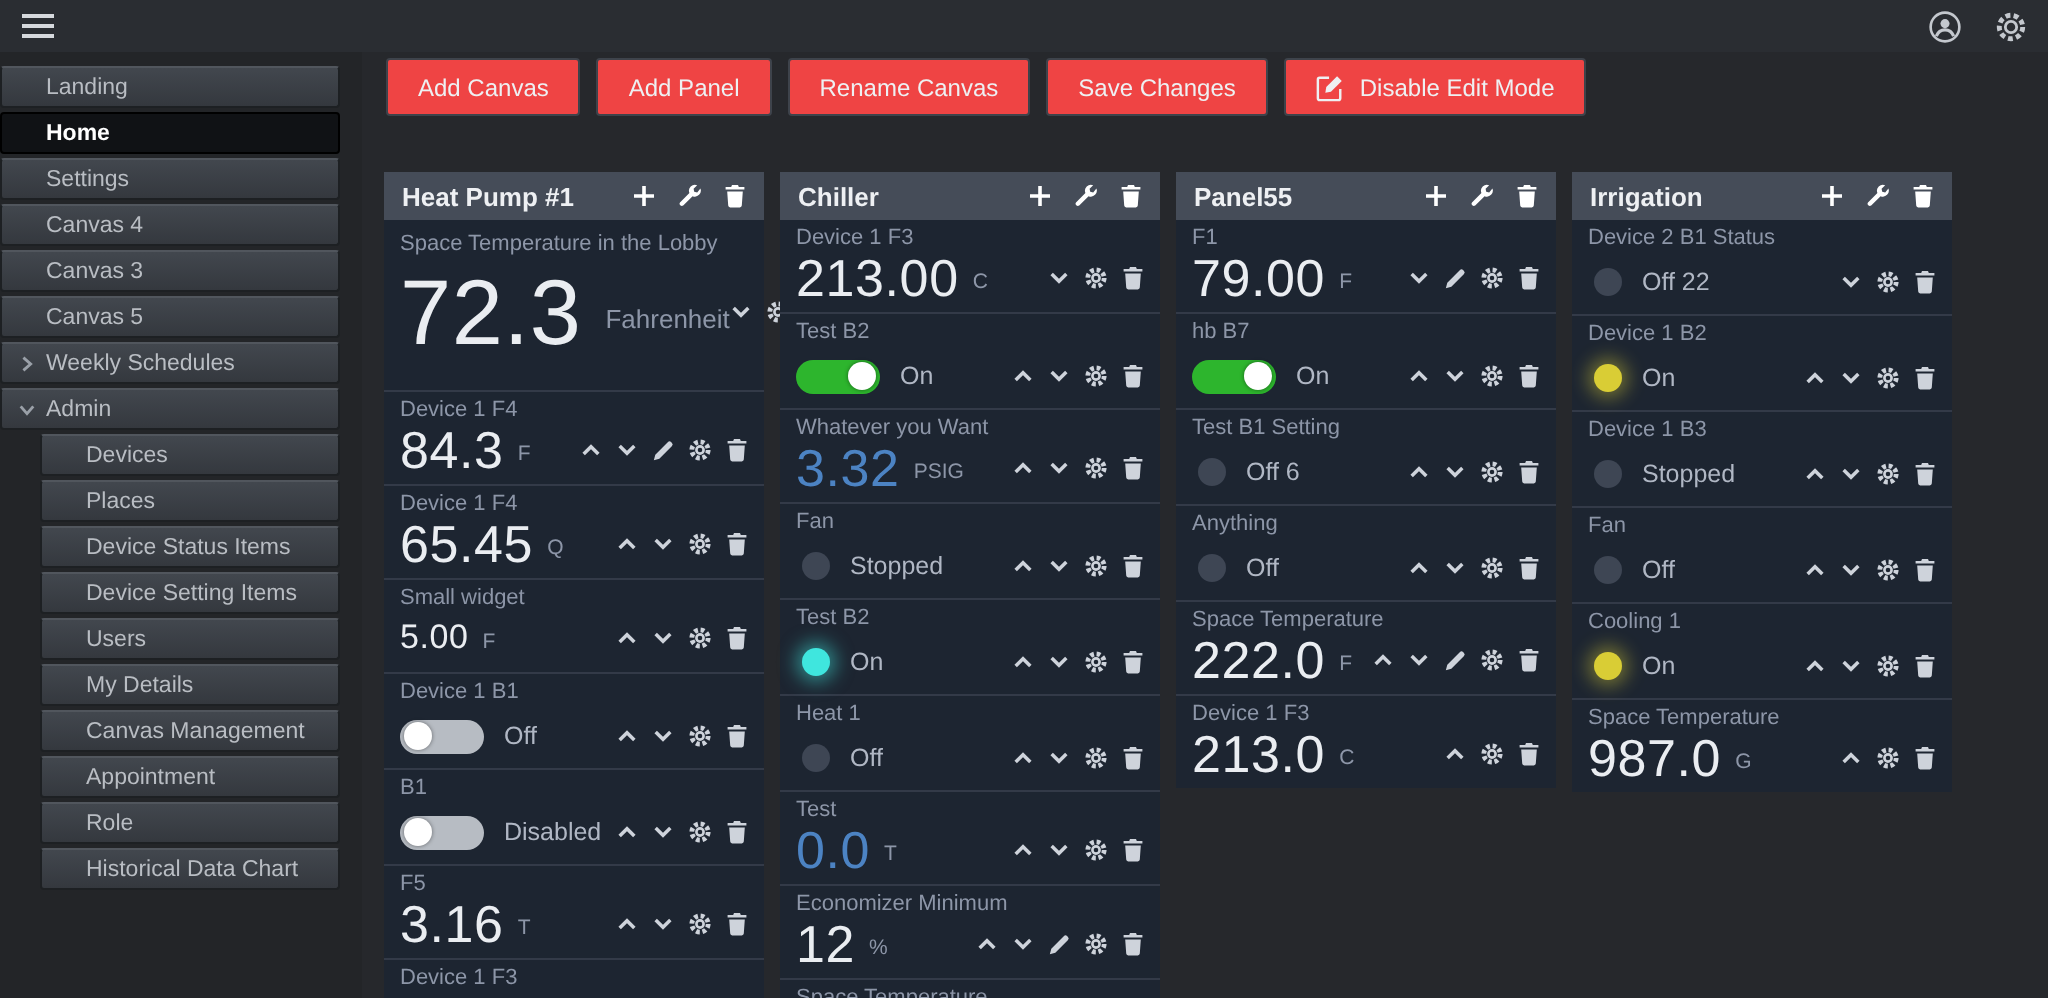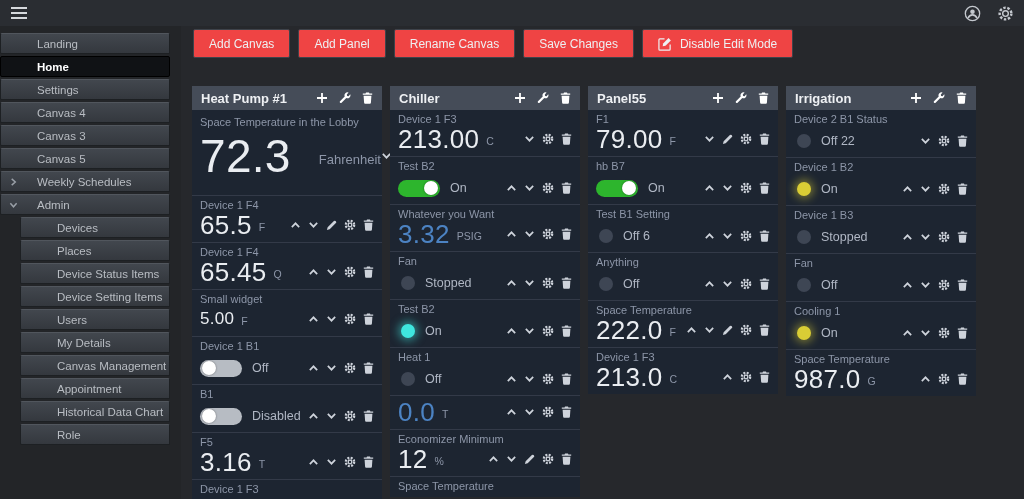--- a/index.html
+++ b/index.html
@@ -7,21 +7,21 @@
   .screen{position:relative;width:1024px;height:499px;overflow:hidden;background:#26282c;}
 
   
   .topbar{position:absolute;top:0;left:0;right:0;height:26px;background:#2a2d32;display:flex;align-items:center;padding:0 10px;box-sizing:border-box;z-index:5;}
   .hamburger{color:#d6d9dd;display:flex;cursor:pointer;}
   .topbar-right{margin-left:auto;display:flex;gap:16px;color:#c4c8ce;align-items:center;}
   .tb-icon{display:flex;cursor:pointer;}
 
   
   .sidebar{position:absolute;top:26px;left:0;width:181px;bottom:0;background:#232528;padding-top:5px;box-sizing:border-box;}
-  .side-item{position:relative;height:19px;margin:2px 11px 2px 0;background:linear-gradient(#42474e,#34383e);border:1px solid #1d2023;border-top-color:#51565d;border-radius:2px;display:flex;align-items:center;padding-left:36px;font-size:11.5px;color:#b9bdc3;cursor:pointer;white-space:nowrap;overflow:hidden;}
+  .side-item{position:relative;height:19px;margin:2px 11px 2px 0;background:linear-gradient(#42474e,#34383e);border:1px solid #1d2023;border-top-color:#51565d;border-radius:2px;display:flex;align-items:center;padding-left:22px;font-size:11.5px;color:#b9bdc3;cursor:pointer;white-space:nowrap;overflow:hidden;}
   .side-item.sub{margin-left:20px;text-align:right;}
   .side-item.active{background:#101215;border-color:#000;color:#ffffff;font-weight:bold;}
   .side-chev{position:absolute;left:8px;top:50%;transform:translateY(-50%);color:#9aa0a8;display:flex;}
 
   
   .toolbar{position:absolute;left:193px;top:29px;display:flex;gap:8px;}
   .tb-btn{height:29px;background:#ef4444;border:1px solid #3e434b;color:#eef0f2;font-size:12px;font-family:inherit;display:flex;align-items:center;padding:0 15px;gap:8px;border-radius:2px;cursor:pointer;}
 
   
   .panels{position:absolute;left:192px;top:86px;display:flex;gap:8px;align-items:flex-start;}
@@ -36,21 +36,21 @@
   .widget:last-child{border-bottom:none;}
   .w-label{font-size:11px;color:#8d96a8;line-height:12px;margin-bottom:1px;white-space:nowrap;overflow:hidden;}
   .w-row{display:flex;align-items:center;min-height:26px;}
   .w-value{font-size:26px;line-height:24px;font-weight:300;color:#eaedf1;letter-spacing:.3px;}
   .w-value.blue{color:var(--c-value-blue,#4c83c3);}
   .w-value.sm{font-size:17px;line-height:18px;}
   .w-unit{font-size:10.5px;color:#8d96a8;margin-left:7px;margin-top:3px;}
   .xlw{padding:6px 8px 13px;}
   .xlw .w-row{min-height:52px;margin-top:2px;}
   .xlw .w-value{font-size:46px;line-height:46px;}
-  .xlw .w-unit{font-size:13px;margin-left:28px;margin-top:6px;}
+  .xlw .w-unit{font-size:13px;margin-left:12px;margin-top:6px;}
   .w-actions{margin-left:auto;display:flex;gap:7px;color:#ced3db;align-items:center;}
 
   .w-row.ctl{min-height:24px;margin-top:4px;}
   .toggle{width:42px;height:17px;border-radius:9px;background:var(--c-toggle-off,#b7bcc3);position:relative;cursor:pointer;flex:none;}
   .toggle .knob{position:absolute;top:1.5px;left:2px;width:14px;height:14px;border-radius:50%;background:#fff;box-shadow:0 0 2px rgba(0,0,0,.45);}
   .toggle.on{background:var(--c-toggle-on,#2db52d);}
   .toggle.on .knob{left:auto;right:2px;}
   .w-state{font-size:12.5px;color:#b0b7c4;margin-left:10px;white-space:nowrap;}
 
   .dot{width:14px;height:14px;border-radius:50%;background:var(--c-dot-off,#3e4654);margin-left:3px;flex:none;}
@@ -137,24 +137,24 @@
       <div class="side-item sub">
         <span>My Details</span>
       </div>
       <div class="side-item sub">
         <span>Canvas Management</span>
       </div>
       <div class="side-item sub">
         <span>Appointment</span>
       </div>
       <div class="side-item sub">
+        <span>Role</span>
+      </div>
+      <div class="side-item sub">
         <span>Historical Data Chart</span>
-      </div>
-      <div class="side-item sub">
-        <span>Role</span>
       </div>
     </div>
 
 <div class="toolbar">
       <button class="tb-btn">
         <span>Add Canvas</span>
       </button>
       <button class="tb-btn">
         <span>Add Panel</span>
       </button>
@@ -218,21 +218,21 @@
                 <svg width="11" height="12" viewBox="0 0 11 12">
                   <path d="M4 .5h3l.4 1h2.8v1.3H.8V1.5h2.8zM1.6 3.8h7.8l-.5 7a1 1 0 0 1-1 .9H3.1a1 1 0 0 1-1-.9z" fill="currentColor"></path>
                 </svg>
               </span>
             </span>
           </div>
         </div>
         <div class="widget">
           <div class="w-label">Device 1 F4</div>
           <div class="w-row">
-            <span class="w-value">65.5</span>
+            <span class="w-value">84.3</span>
             <span class="w-unit">F</span>
             <span class="w-actions">
               <span class="act">
                 <svg width="11" height="10" viewBox="0 0 12 10">
                   <path d="M2 7.2l4-4 4 4" stroke="currentColor" stroke-width="1.9" fill="none"></path>
                 </svg>
               </span>
               <span class="act">
                 <svg width="11" height="10" viewBox="0 0 12 10">
                   <path d="M2 2.8l4 4 4-4" stroke="currentColor" stroke-width="1.9" fill="none"></path>
@@ -610,20 +610,21 @@
               </span>
               <span class="act">
                 <svg width="11" height="12" viewBox="0 0 11 12">
                   <path d="M4 .5h3l.4 1h2.8v1.3H.8V1.5h2.8zM1.6 3.8h7.8l-.5 7a1 1 0 0 1-1 .9H3.1a1 1 0 0 1-1-.9z" fill="currentColor"></path>
                 </svg>
               </span>
             </span>
           </div>
         </div>
         <div class="widget">
+          <div class="w-label">Test</div>
           <div class="w-row">
             <span class="w-value blue">0.0</span>
             <span class="w-unit">T</span>
             <span class="w-actions">
               <span class="act">
                 <svg width="11" height="10" viewBox="0 0 12 10">
                   <path d="M2 7.2l4-4 4 4" stroke="currentColor" stroke-width="1.9" fill="none"></path>
                 </svg>
               </span>
               <span class="act">

